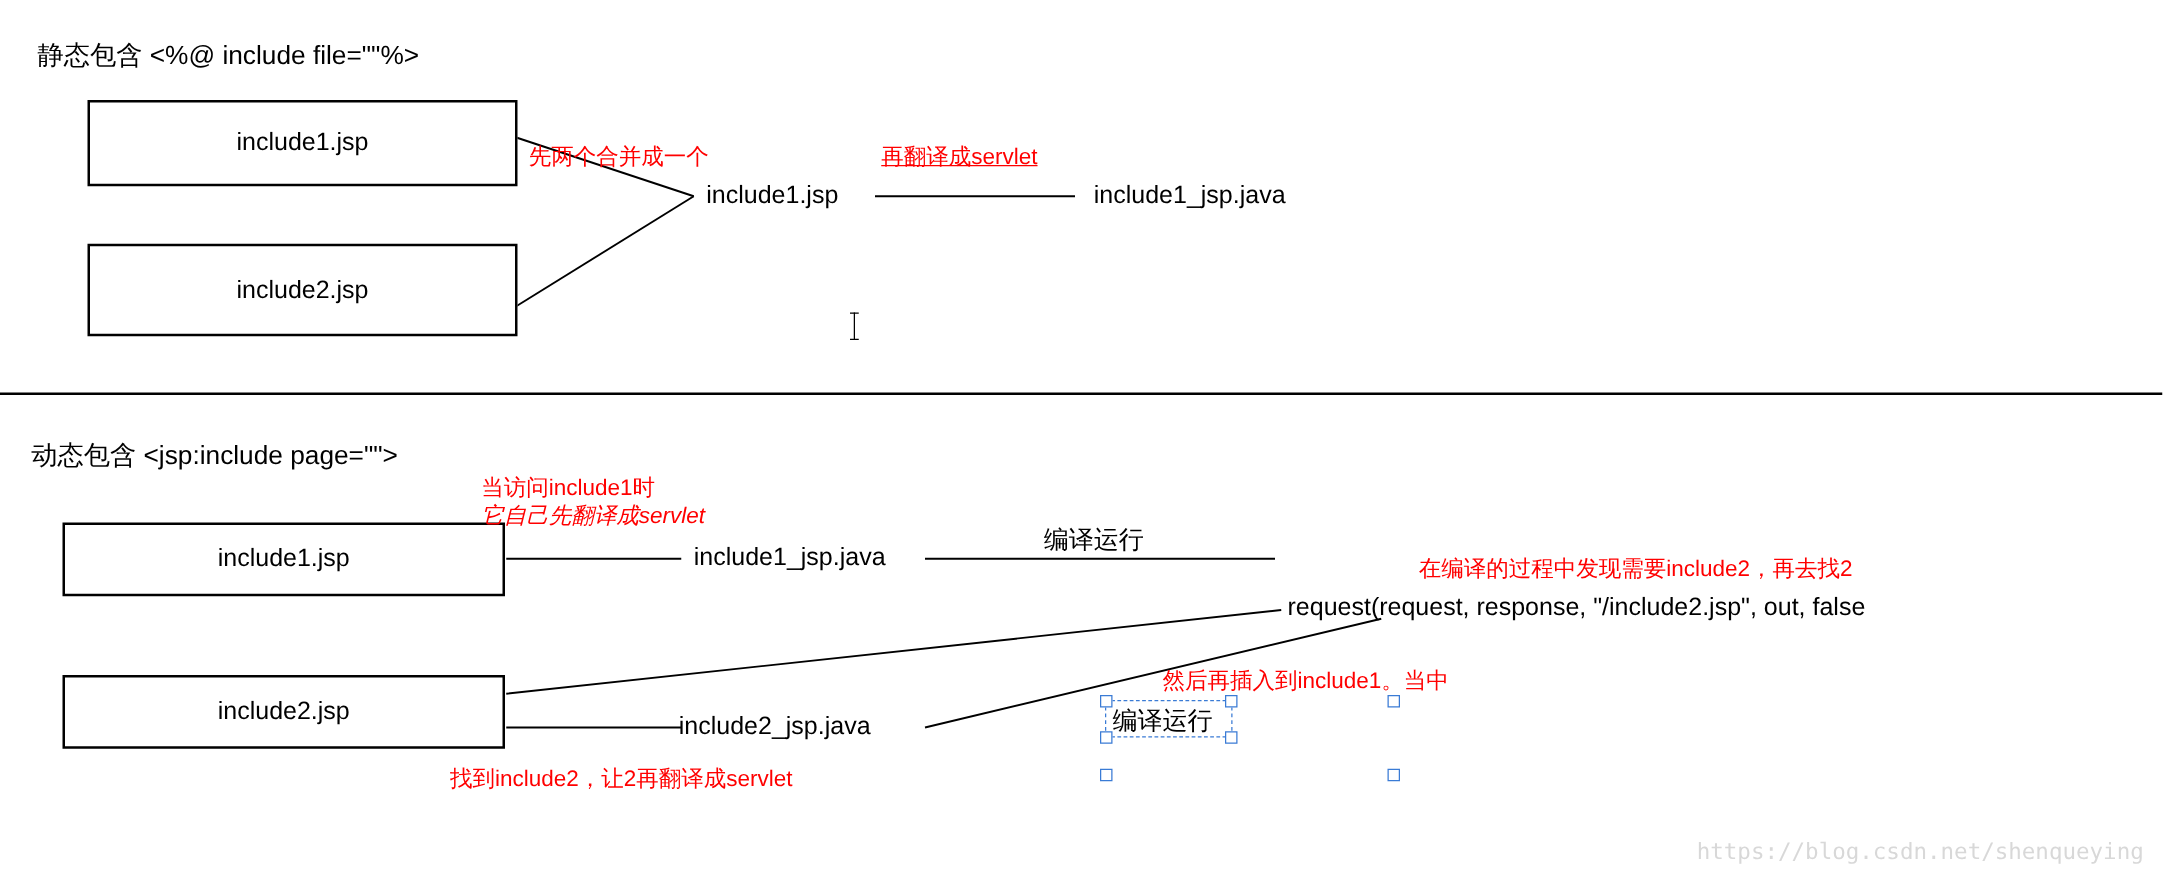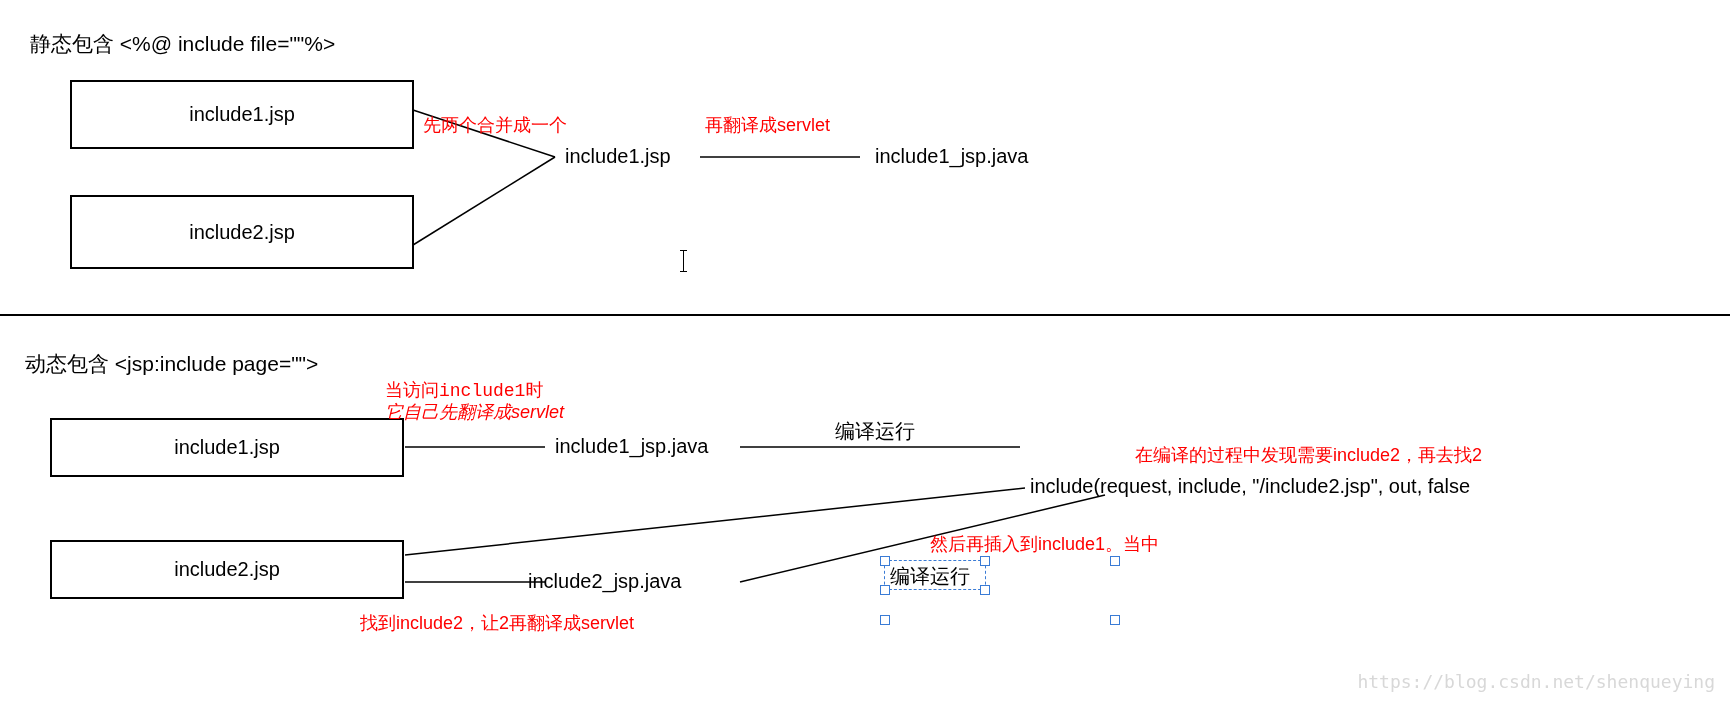--- a/index.html
+++ b/index.html
@@ -100,48 +100,48 @@
 </div>
 
 <div class="abs box" style="left:70px; top:195px; width:340px; height:70px;">
   <span>include2.jsp</span>
 </div>
 
 <div class="abs txt-red" style="left:423px; top:113px;">先两个合并成一个</div>
 
 <div class="abs txt-black" style="left:565px; top:145px;">include1.jsp</div>
 
-<div class="abs txt-red" style="left:705px; top:113px;">再翻译成servlet</div>
+<div class="abs txt-red" style="left:705px; top:113px;text-decoration:underline;">再翻译成servlet</div>
 
 <div class="abs txt-black" style="left:875px; top:145px;">include1_jsp.java</div>
 
 <div class="cursor-i" style="left:683px; top:250px;"></div>
 
 <div class="abs txt-black" style="left:25px; top:350px; font-size:21px;">动态包含   &lt;jsp:include page=""&gt;</div>
 
 <div class="abs box" style="left:50px; top:418px; width:350px; height:55px;">
   <span>include1.jsp</span>
 </div>
 
 <div class="abs box" style="left:50px; top:540px; width:350px; height:55px;">
   <span>include2.jsp</span>
 </div>
 
-<div class="abs txt-red" style="left:385px; top:378px;font-family:Liberation Mono, monospace;">当访问include1时</div>
+<div class="abs txt-red" style="left:385px; top:378px;">当访问include1时</div>
 <div class="abs txt-red" style="left:385px; top:400px;font-style:italic;">它自己先翻译成servlet</div>
 
 <div class="abs txt-black" style="left:555px; top:435px;">include1_jsp.java</div>
 
 <div class="abs txt-black" style="left:835px; top:418px;">编译运行</div>
 
 <div class="abs txt-red" style="left:1135px; top:443px;text-align:right;">在编译的过程中发现需要include2，再去找2</div>
 
-<div class="abs txt-black" style="left:1030px; top:475px;">include(request, include, "/include2.jsp", out, false</div>
+<div class="abs txt-black" style="left:1030px; top:475px;">request(request, response, "/include2.jsp", out, false</div>
 
-<div class="abs txt-black" style="left:528px; top:570px;">include2_jsp.java</div>
+<div class="abs txt-black" style="left:543px; top:570px;">include2_jsp.java</div>
 
 <div class="abs txt-red" style="left:360px; top:611px;">找到include2，让2再翻译成servlet</div>
 
 <div class="blue-border" style="left:884px; top:560px; width:100px; height:28px;"></div>
 <div class="abs txt-black" style="left:890px; top:563px;">编译运行</div>
 
 <div class="blue-handle" style="left:880px; top:556px;"></div>
 <div class="blue-handle" style="left:980px; top:556px;"></div>
 <div class="blue-handle" style="left:880px; top:585px;"></div>
 <div class="blue-handle" style="left:980px; top:585px;"></div>

